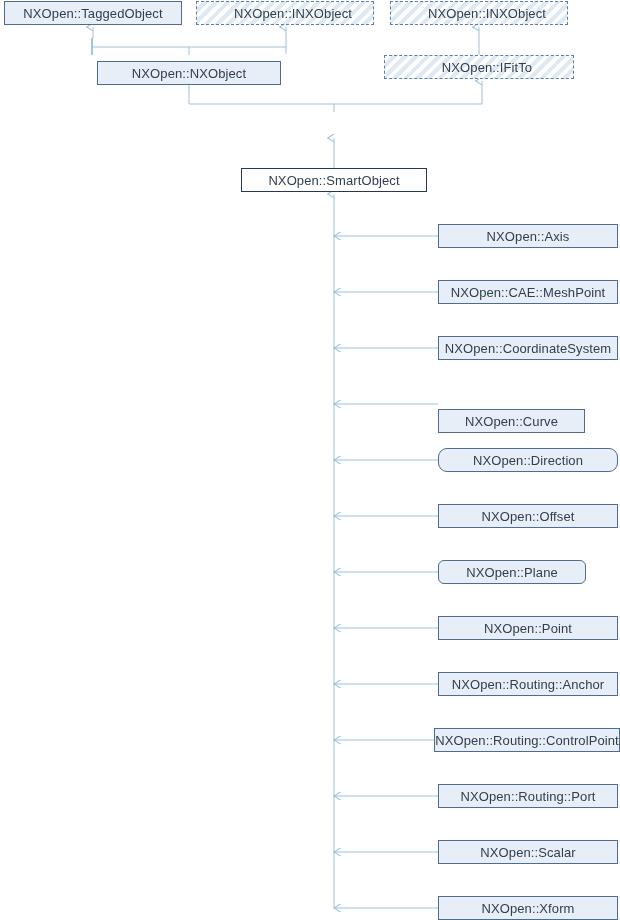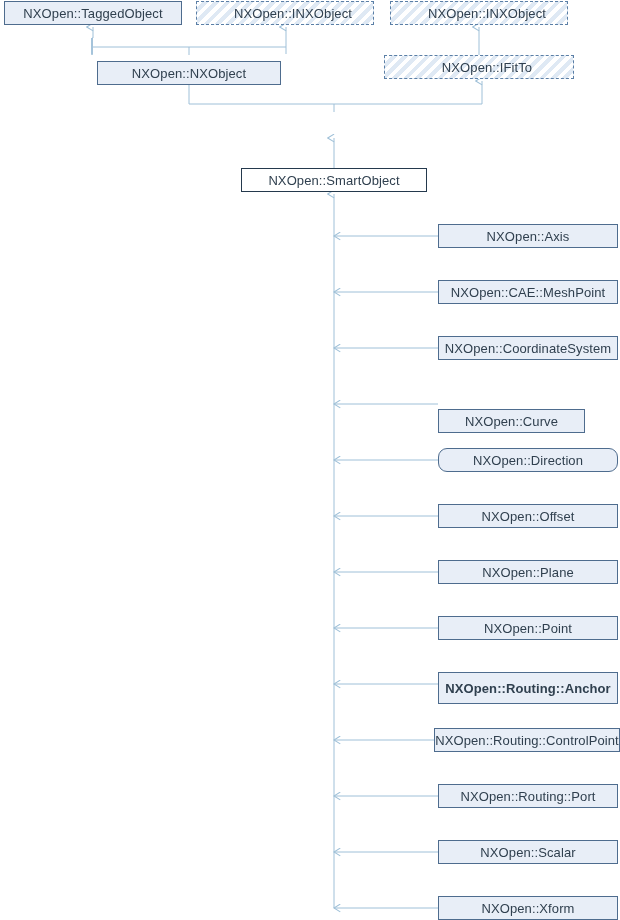--- a/index.html
+++ b/index.html
@@ -155,29 +155,29 @@
   </div>
 
   <div class="node" style="left:438px; top:448px; width:180px; height:24px;border-radius:9px;">
     <span>NXOpen::Direction</span>
   </div>
 
   <div class="node" style="left:438px; top:504px; width:180px; height:24px;text-align:right;">
     <span>NXOpen::Offset</span>
   </div>
 
-  <div class="node" style="left:438px; top:560px; width:180px; height:24px;">
+  <div class="node" style="left:438px; top:560px; width:148px; height:24px;border-radius:6px;">
     <span>NXOpen::Plane</span>
   </div>
 
   <div class="node" style="left:438px; top:616px; width:180px; height:24px;">
     <span>NXOpen::Point</span>
   </div>
 
-  <div class="node" style="left:438px; top:672px; width:180px; height:32px;font-weight:bold;">
+  <div class="node" style="left:438px; top:672px; width:180px; height:24px;">
     <span>NXOpen::Routing::Anchor</span>
   </div>
 
   <div class="node" style="left:434px; top:728px; width:186px; height:24px;">
     <span>NXOpen::Routing::ControlPoint</span>
   </div>
 
   <div class="node" style="left:438px; top:784px; width:180px; height:24px;">
     <span>NXOpen::Routing::Port</span>
   </div>

